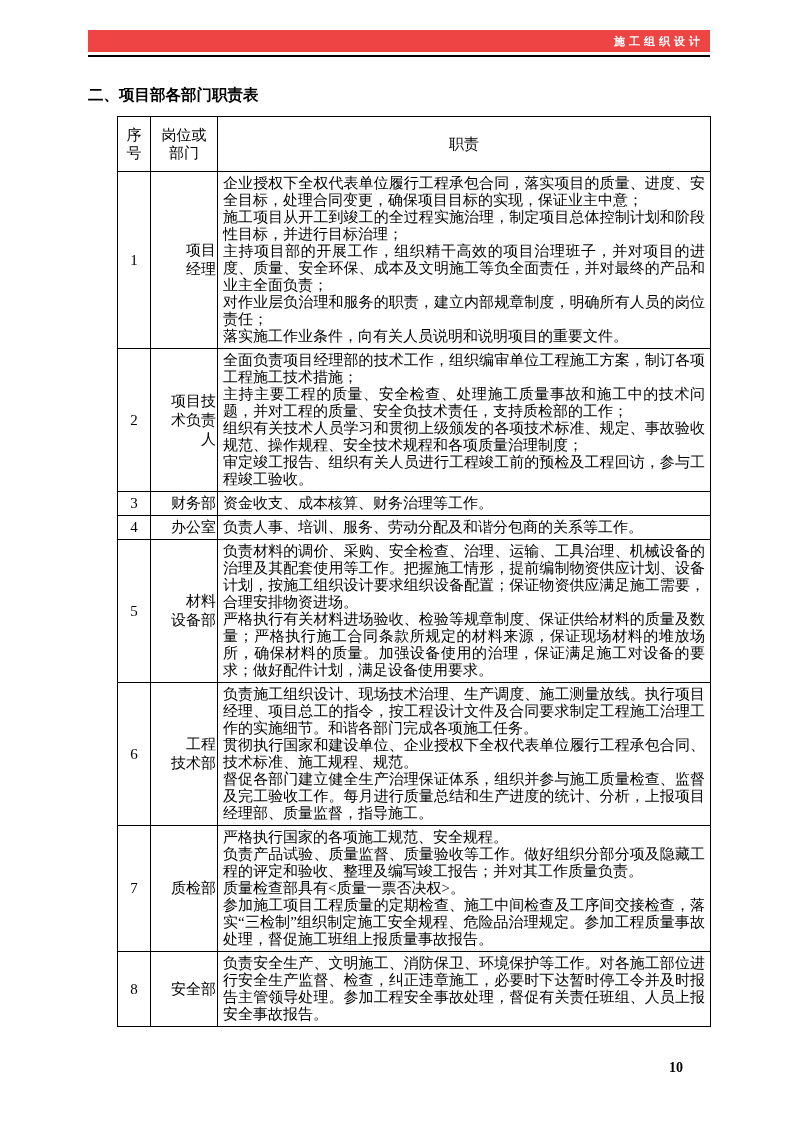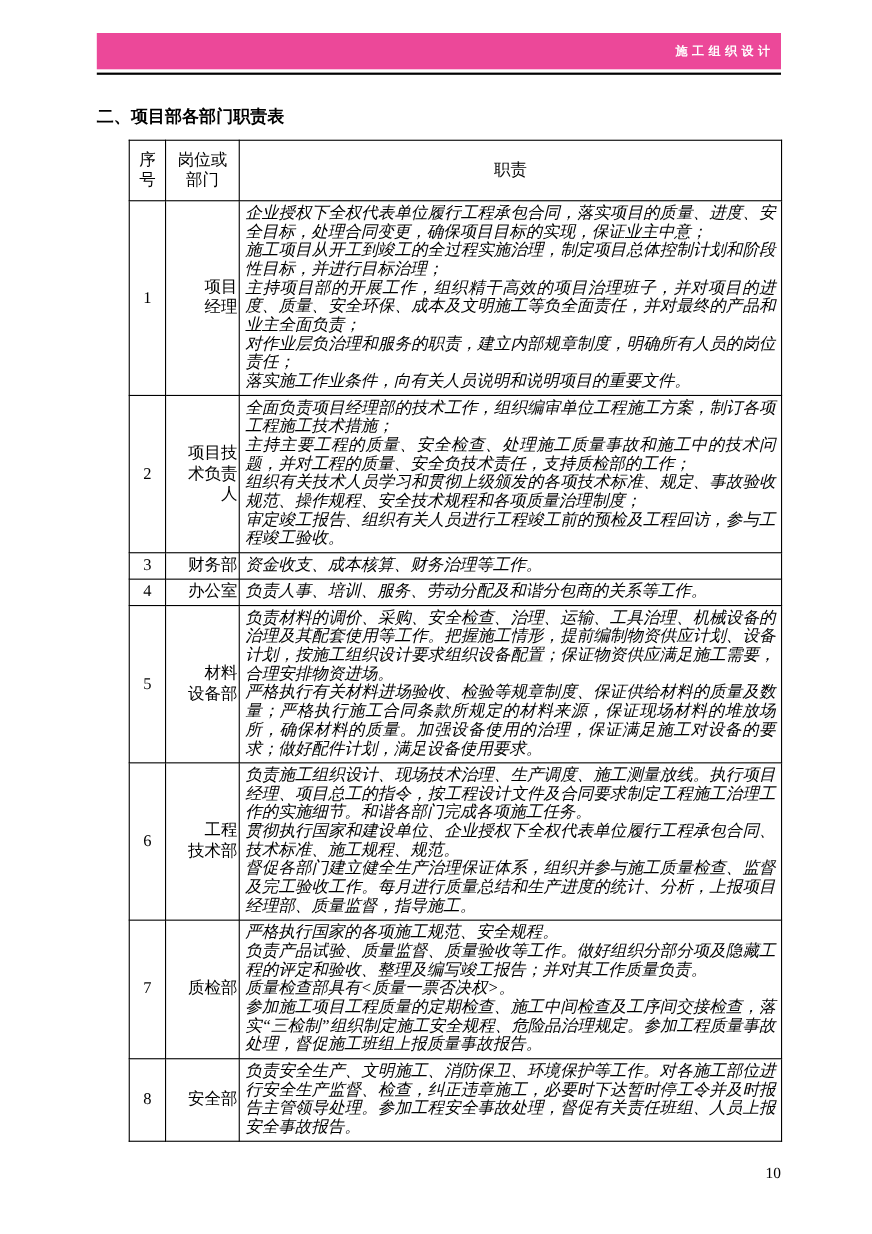--- a/index.html
+++ b/index.html
@@ -10,22 +10,22 @@
     font-family: "Liberation Serif", "DejaVu Serif", serif;
     color: #000;
   }
   .page {
     position: relative;
     width: 793px; height: 1122px;
     box-sizing: border-box;
     padding: 30px 83px 0 88px;
   }
   .header-bar {
-    background: #ec4899;
-    height: 33px;
+    background: #ef4444;
+    height: 22px;
     display: flex;
     align-items: center;
     justify-content: flex-end;
     padding-right: 6px;
   }
   .header-title {
     color: #fff;
     font-size: 11px;
     font-weight: bold;
     letter-spacing: 4px;
@@ -79,26 +79,27 @@
     line-height: 19px;
     padding: 2px 1px;
   }
   td.col-duty {
     vertical-align: middle;
     font-size: 15px;
     line-height: 17px;
     padding: 3px 5px;
     text-align: justify;
   }
-  .duty-para { margin: 0; font-style: italic; }
+  .duty-para { margin: 0; }
   .page-number {
     position: absolute;
     top: 1060px;
-    right: 83px;
+    right: 110px;
     font-size: 14px;
+    font-weight: bold;
   }
 </style>
 </head>
 <body>
 
 <div class="page">
 
   <div class="header">
     <div class="header-bar">
       <span class="header-title">施工组织设计</span>

